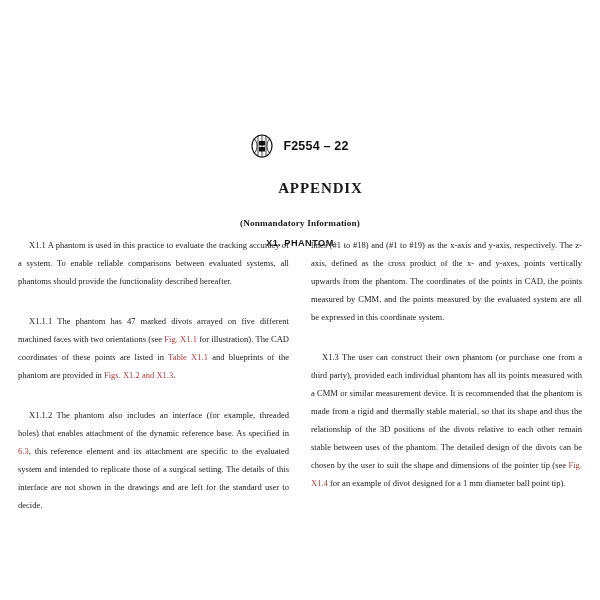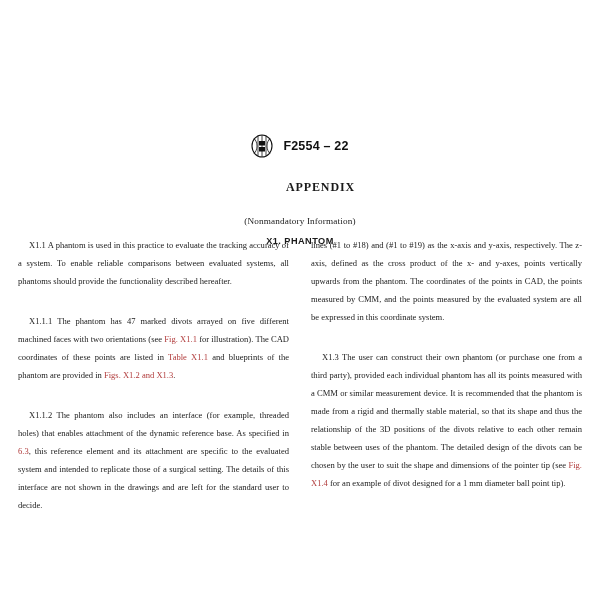--- a/index.html
+++ b/index.html
@@ -48,28 +48,28 @@
     white-space: nowrap;
   }
 
   
   .heading-block {
     text-align: center;
   }
   .h-appendix {
     font-family: "Liberation Serif", "DejaVu Serif", serif;
     font-weight: bold;
-    font-size: 12px;
+    font-size: 15px;
     letter-spacing: 0.9px;
     margin-top: 22px;
     margin-left: 41px;
   }
   .h-nonmandatory {
     font-family: "Liberation Serif", "DejaVu Serif", serif;
-    font-weight: normal;
+    font-weight: bold;
     font-size: 9.2px;
     letter-spacing: 0.15px;
     margin-top: 21px;
   }
   .h-section {
     font-family: Liberation Sans, sans-serif;
     font-weight: bold;
     font-size: 9.2px;
     letter-spacing: 0.45px;
     margin-top: 10px;

